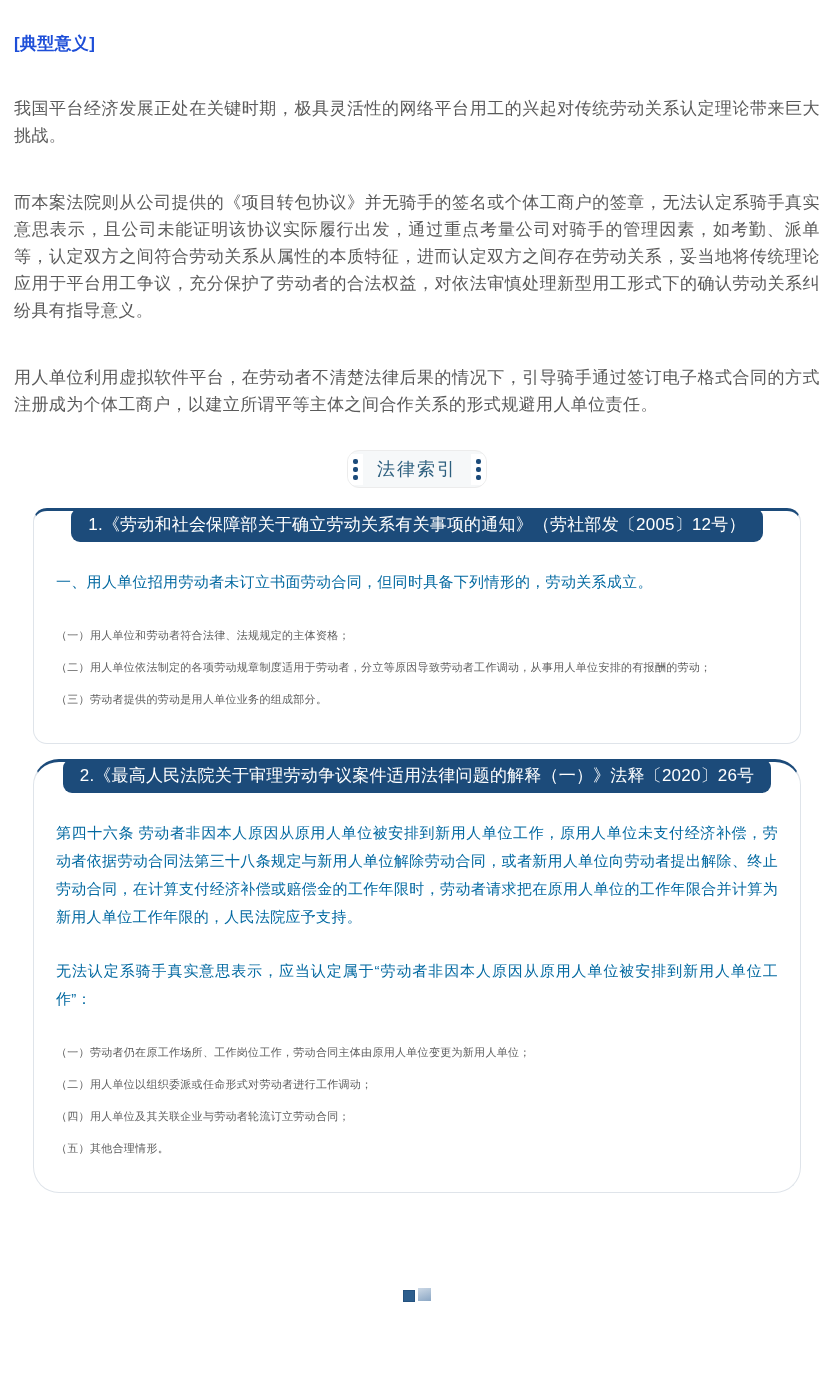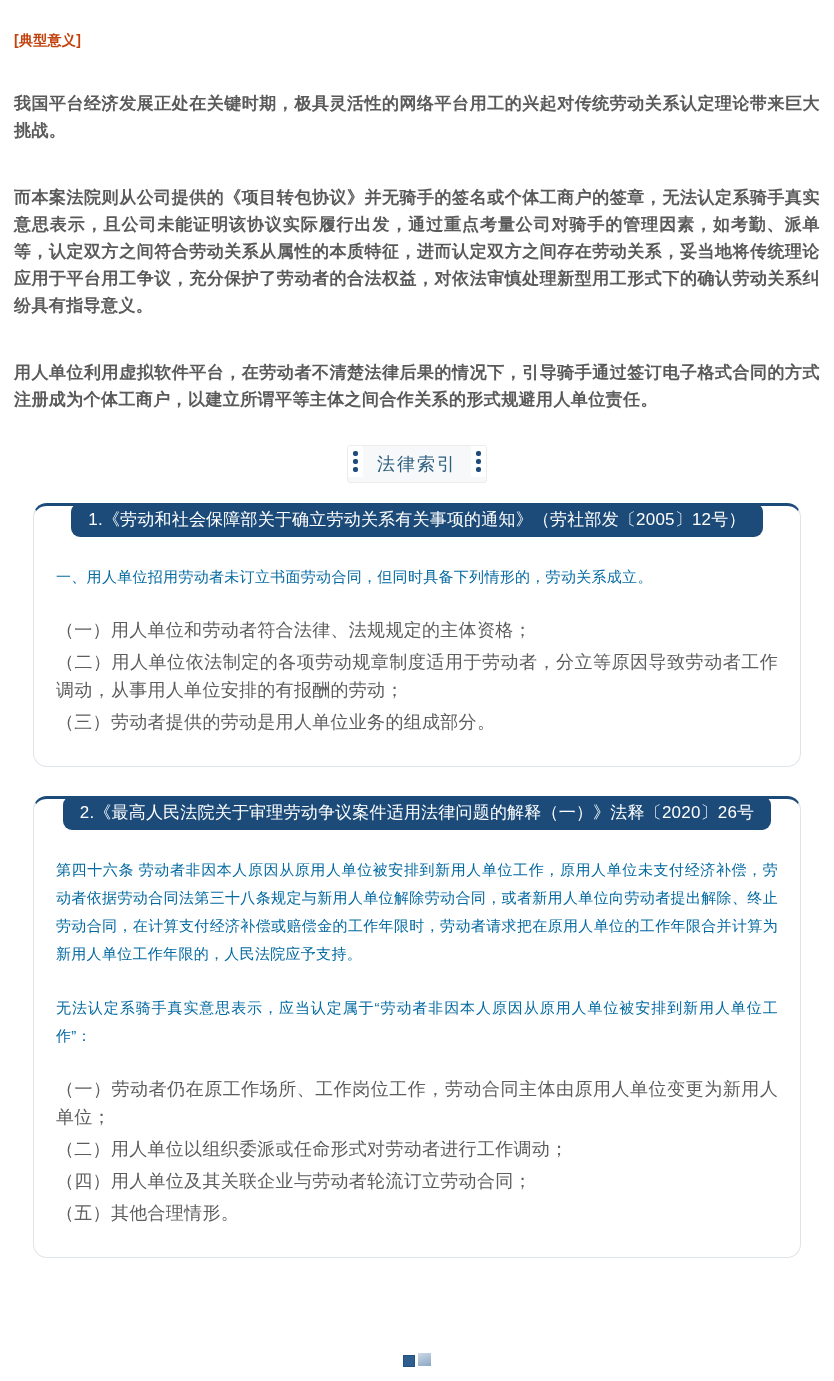--- a/index.html
+++ b/index.html
@@ -6,44 +6,43 @@
   body {
     width: 834px;
     min-height: 1381px;
     font-family: "Liberation Sans", "DejaVu Sans", sans-serif;
     -webkit-font-smoothing: antialiased;
   }
   .page { padding: 18px 14px 30px 14px; box-sizing: border-box; }
 
   .section-heading {
     margin: 14px 0 0 0;
-    font-size: 14px;
+    font-size: 17px;
     font-weight: bold;
-    color: #c2410c;
+    color: #1d4ed8;
     letter-spacing: 0.3px;
   }
 
   .body-p {
     margin: 40px 0 0 0;
     font-size: 17px;
     line-height: 27px;
     color: #5a5a5a;
     text-align: justify;
     letter-spacing: 0.4px;
-    font-weight: bold;
   }
 
   
   .badge-wrap { margin-top: 32px; display: flex; justify-content: center; }
   .badge {
     display: flex;
-    align-items: flex-start;
+    align-items: center;
     background: #f6f8f9;
     border: 1px solid #ececec;
-    border-radius: 3px;
+    border-radius: 12px;
     overflow: hidden;
   }
   .dot-col {
     background: #ffffff;
     display: flex;
     flex-direction: column;
     justify-content: center;
     gap: 3px;
     padding: 5px 5px;
   }
@@ -61,21 +60,21 @@
   }
 
   
   .law-box {
     margin: 20px 19px 0 19px;
     border: 1px solid #dfe4ea;
     border-top: 3px solid #1c4b7a;
     border-radius: 14px;
     padding: 0 22px 30px 22px;
   }
-  .law-box + .law-box { margin-top: 29px; }
+  .law-box + .law-box { margin-top: 15px; border-radius: 26px; }
   .law-pill {
     display: table;
     margin: -3px auto 0 auto;
     background: #1c4b7a;
     color: #ffffff;
     font-size: 17px;
     line-height: 21px;
     padding: 6px 17px 7px 17px;
     border-radius: 9px;
     white-space: nowrap;
@@ -85,21 +84,21 @@
     margin: 26px 0 0 0;
     font-size: 15px;
     line-height: 28px;
     color: #0369a1;
     text-align: justify;
     letter-spacing: 0.3px;
   }
   .law-list { margin-top: 25px; }
   .law-item {
     margin: 4px 0 0 0;
-    font-size: 18px;
+    font-size: 11px;
     line-height: 28px;
     color: #5d5d5d;
     text-align: justify;
     letter-spacing: 0.3px;
   }
 
   
   .deco-squares {
     margin-top: 95px;
     display: flex;

